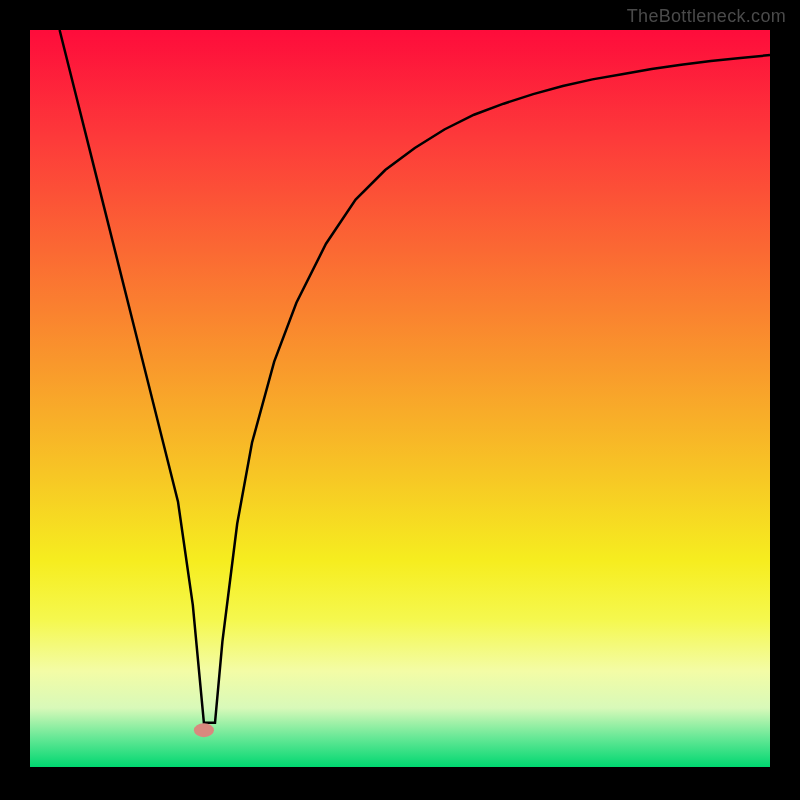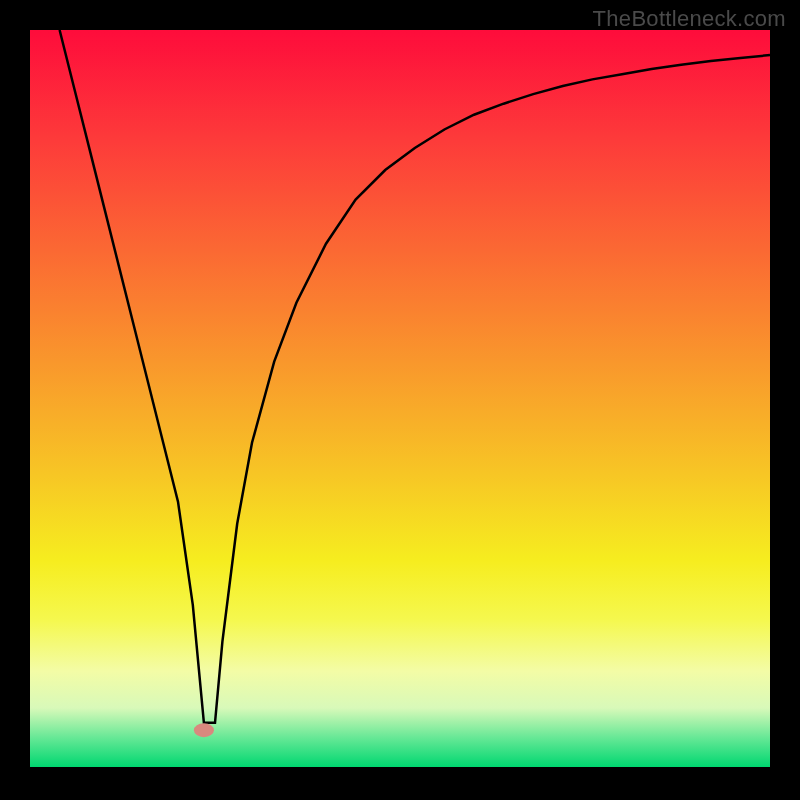--- a/index.html
+++ b/index.html
@@ -12,21 +12,21 @@
     width: 800px;
     height: 800px;
     position: relative;
     background: #000000;
   }
   .watermark {
     position: absolute;
     top: 6px;
     right: 14px;
     color: #4a4a4a;
-    font-size: 22px;
+    font-size: 18px;
     font-weight: normal;
     z-index: 10;
     font-family: 'Trebuchet MS', Arial, sans-serif;
     letter-spacing: 0.3px;
   }
   svg {
     display: block;
   }
 </style>
 </head>

